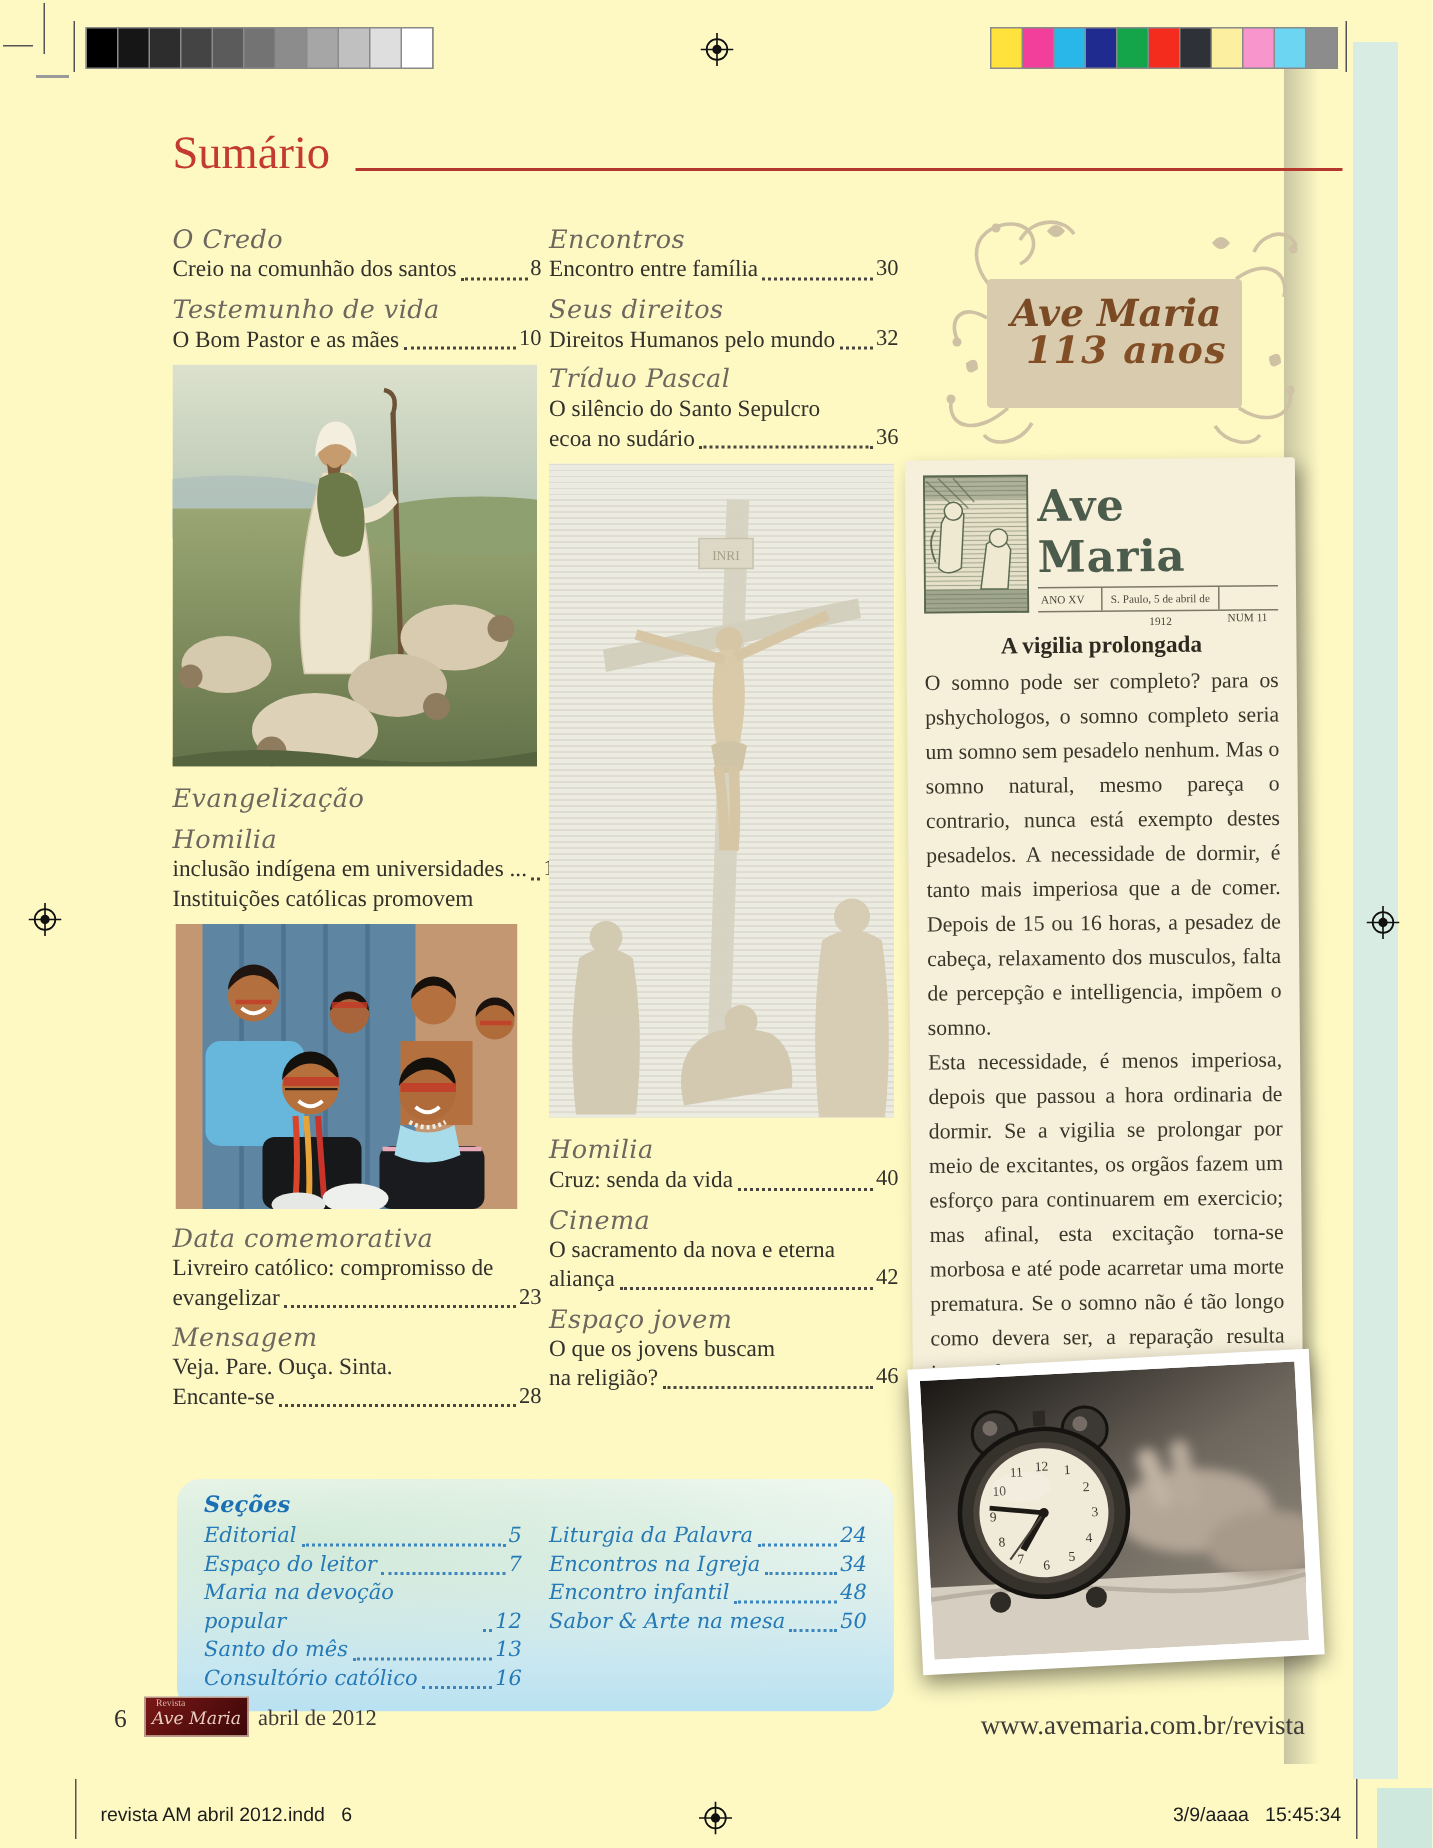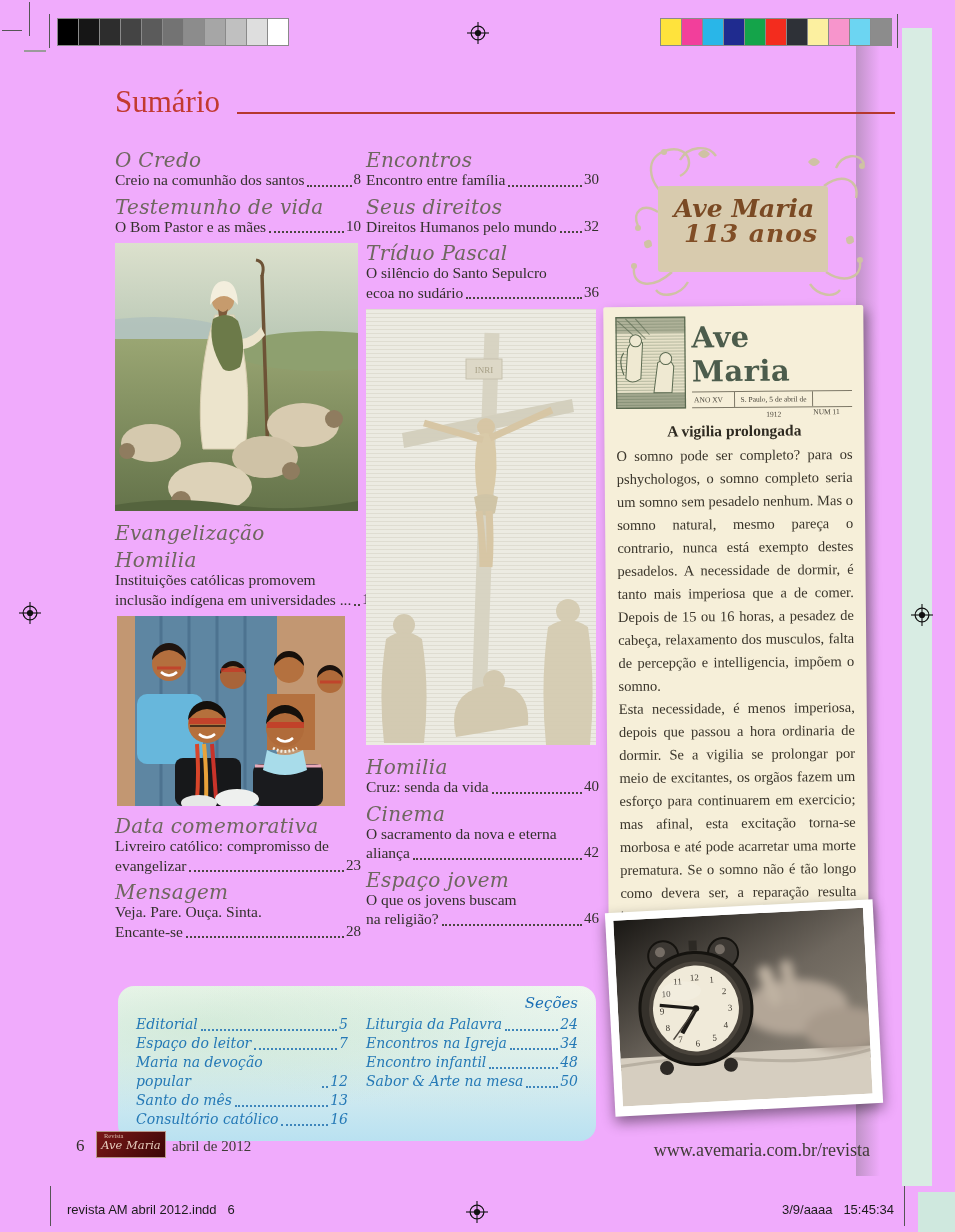--- a/index.html
+++ b/index.html
@@ -1,50 +1,50 @@
 <!DOCTYPE html>
 <html><head>
 <meta charset="utf-8">
 <style>
   html,body{margin:0;padding:0;}
   body{width:955px;height:1232px;background:#fff;font-family:"Liberation Serif",serif;overflow:hidden;}
-  #canvas{position:relative;width:955px;height:1232px;background:#f0abfc;}
+  #canvas{position:relative;width:955px;height:1232px;background:#fef9c3;}
 
   
   .vline{position:absolute;width:1px;background:#555;}
   .hline{position:absolute;height:1px;background:#555;}
   .dash{position:absolute;height:2px;background:#9a9a9a;}
   .calbar{position:absolute;display:flex;gap:1px;background:#8a8a8a;border:1px solid #8a8a8a;height:26px;}
   .calbar span{display:block;width:20px;height:26px;}
   .regmark{position:absolute;width:22px;height:22px;}
   .mintstrip{position:absolute;background:#d8ece3;}
   .pageshadow{position:absolute;background:linear-gradient(to right,rgba(100,100,100,.35),rgba(100,100,100,0));}
 
   
   .title{position:absolute;left:115px;top:84px;font-family:"Liberation Serif",serif;font-size:31px;color:#c23a30;}
   .titleline{position:absolute;left:237px;top:112px;width:658px;height:2px;background:#b5382e;}
 
   
   .col{position:absolute;top:150px;}
   .col-left{left:115px;width:246px;}
   .col-mid{left:366px;width:233px;}
   .toc-item{margin-bottom:7px;}
-  .cat{font-family:"DejaVu Serif",serif;font-style:italic;font-size:20px;color:#6e675f;letter-spacing:.3px;line-height:20px;}
+  .cat{font-family:"DejaVu Serif",serif;font-style:italic;font-size:17px;color:#6e675f;letter-spacing:.3px;line-height:20px;}
   .toc-line{display:flex;align-items:flex-end;line-height:19.5px;}
   .toc-text{font-family:"Liberation Serif",serif;font-size:15.5px;color:#33312c;white-space:nowrap;}
   .leader{flex:1;border-bottom:2px dotted #4a463f;margin:0 2px 3px 3px;min-width:6px;}
   .pagenum{font-family:"Liberation Serif",serif;font-size:15px;color:#33312c;}
   .tocimg{display:block;}
 
   
   .secbox{position:absolute;left:118px;top:986px;width:478px;border-radius:16px;padding:8px 18px 12px 18px;box-sizing:border-box;
     background:radial-gradient(ellipse at 18% 25%,rgba(170,215,175,.35),transparent 55%),
                radial-gradient(ellipse at 70% 20%,rgba(190,225,200,.25),transparent 55%),
                linear-gradient(180deg,#f4faf3 0%,#e2f1ef 45%,#b9e1f1 100%);}
-  .sectitle{text-align:right;font-family:"DejaVu Serif",serif;font-style:italic;font-weight:normal;font-size:15px;color:#1a6fb5;margin-bottom:3px;}
+  .sectitle{text-align:left;font-family:"DejaVu Serif",serif;font-style:italic;font-weight:bold;font-size:15px;color:#1a6fb5;margin-bottom:3px;}
   .seccols{display:flex;gap:18px;}
   .seccol{flex:1;}
   .sec-line{display:flex;align-items:flex-end;line-height:19px;font-family:"DejaVu Serif",serif;font-style:italic;font-size:14px;color:#2579b6;}
   .sec-line .leader{border-bottom:2px dotted #3d85bb;margin-bottom:3px;}
   .sec-line .pagenum{font-family:"DejaVu Serif",serif;font-style:italic;font-size:14px;color:#2579b6;}
 
   
   .ornament{position:absolute;left:628px;top:142px;width:240px;height:158px;}
   .ornament svg{position:absolute;left:0;top:0;}
   .orn-text{position:absolute;left:32px;top:44px;width:168px;height:86px;text-align:center;}
@@ -54,21 +54,21 @@
   
   .newspaper{position:absolute;left:606px;top:306px;width:260px;height:634px;background:#f6efd9;border-radius:2px;
     box-shadow:4px 6px 12px rgba(0,0,0,.35);transform:rotate(-.5deg);padding:10px 12px;box-sizing:border-box;overflow:hidden;}
   .np-header{display:flex;gap:6px;}
   .np-engraving{width:70px;height:92px;flex:none;}
   .np-right{flex:1;display:flex;flex-direction:column;}
   .np-masthead{flex:1;display:flex;align-items:center;justify-content:center;font-family:"DejaVu Serif",serif;font-weight:bold;font-size:29px;color:#4c5c4c;letter-spacing:.5px;}
   .np-info{display:flex;border-top:1px solid #7d7867;border-bottom:1px solid #7d7867;font-family:"Liberation Serif",serif;font-size:7.5px;color:#4a463c;height:15px;align-items:center;}
   .np-info .c1{width:26%;padding-left:2px;}
   .np-info .c2{width:50%;text-align:center;border-left:1px solid #7d7867;border-right:1px solid #7d7867;height:100%;line-height:15px;}
-  .np-info .c3{width:24%;text-align:left;padding-right:2px;margin-top:25px;}
+  .np-info .c3{width:24%;text-align:center;padding-right:2px;margin-top:25px;}
   .np-title{text-align:center;font-family:"Liberation Serif",serif;font-weight:bold;font-size:15.5px;color:#2e2a21;margin-top:14px;margin-bottom:4px;}
   .np-p{margin:0;text-align:justify;font-family:"Liberation Serif",serif;font-size:14.5px;line-height:23px;color:#3a352b;}
 
   
   .clockcard{position:absolute;left:610px;top:906px;width:268px;height:204px;background:#fff;padding:8px;box-sizing:border-box;
     box-shadow:0 6px 14px rgba(0,0,0,.45);transform:rotate(-3deg);z-index:6;}
 
   
   .crucifix-wrap{width:230px;height:436px;background:#ecebe2;
     background-image:repeating-linear-gradient(180deg,rgba(198,194,178,.35) 0 1px,transparent 1px 4px);}
@@ -218,26 +218,26 @@
       <path d="M0 262 q60 -10 120 0 q60 8 123 -4 l0 10 l-243 0 Z" fill="#55643e"></path>
     </svg>
 
     <div class="toc-item">
       <div class="cat">Evangelização</div>
     </div>
 
     <div class="toc-item">
       <div class="cat">Homilia</div>
       <div class="toc-line">
+        <span class="toc-text">inclusão indígena em universidades ...</span>
+        <span class="leader"></span>
+        <span class="pagenum">18</span>
+      </div>
+      <div class="toc-line">
         <span class="toc-text">Instituições católicas promovem</span>
-      </div>
-      <div class="toc-line">
-        <span class="toc-text">inclusão indígena em universidades ...</span>
-        <span class="leader"></span>
-        <span class="pagenum">18</span>
       </div>
     </div>
 
     <svg class="tocimg" style="margin:6px 0 10px 2px;" width="228" height="190" viewBox="0 0 228 190">
       <rect x="0" y="0" width="228" height="190" fill="#c29772"></rect>
       <rect x="18" y="0" width="142" height="190" fill="#5e86a2"></rect>
       <line x1="44" y1="0" x2="44" y2="190" stroke="#4d7390" stroke-width="3"></line>
       <line x1="72" y1="0" x2="72" y2="190" stroke="#4d7390" stroke-width="3"></line>
       <line x1="100" y1="0" x2="100" y2="190" stroke="#4d7390" stroke-width="3"></line>
       <line x1="128" y1="0" x2="128" y2="190" stroke="#4d7390" stroke-width="3"></line>

